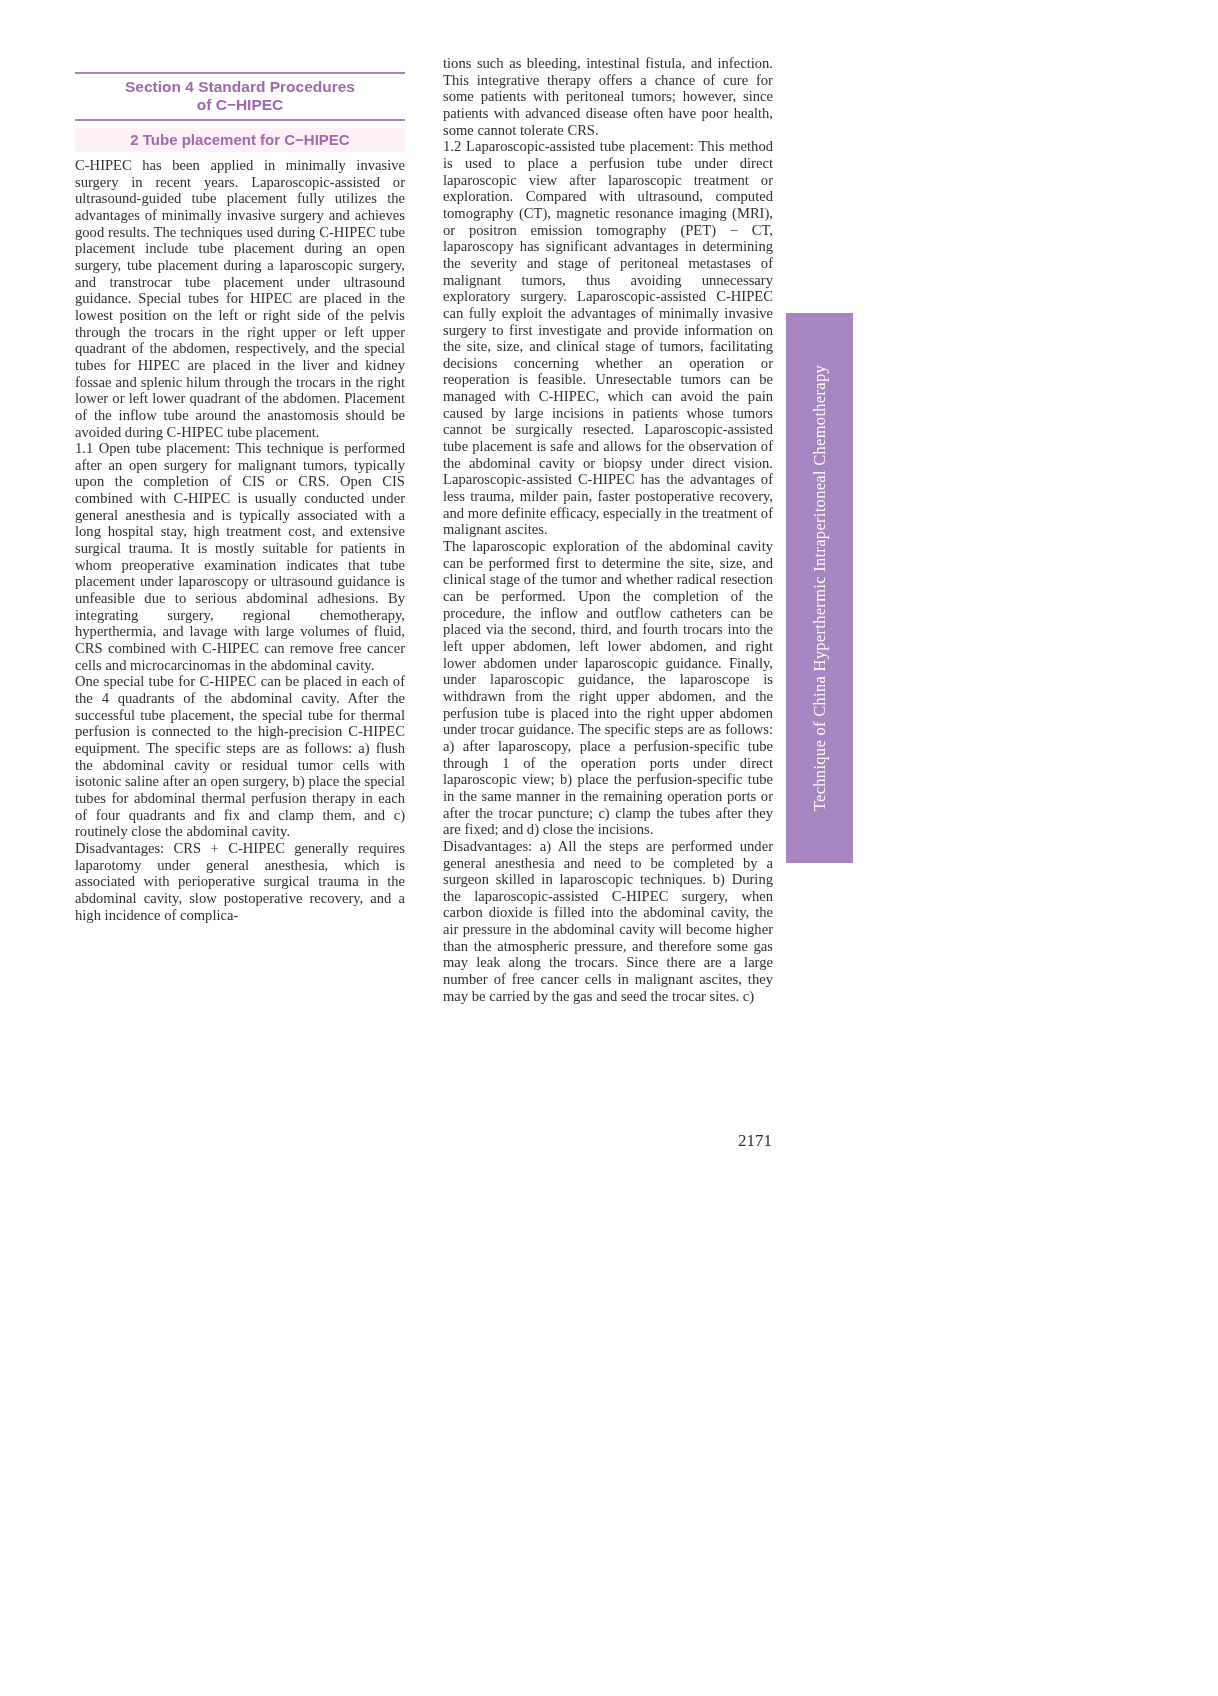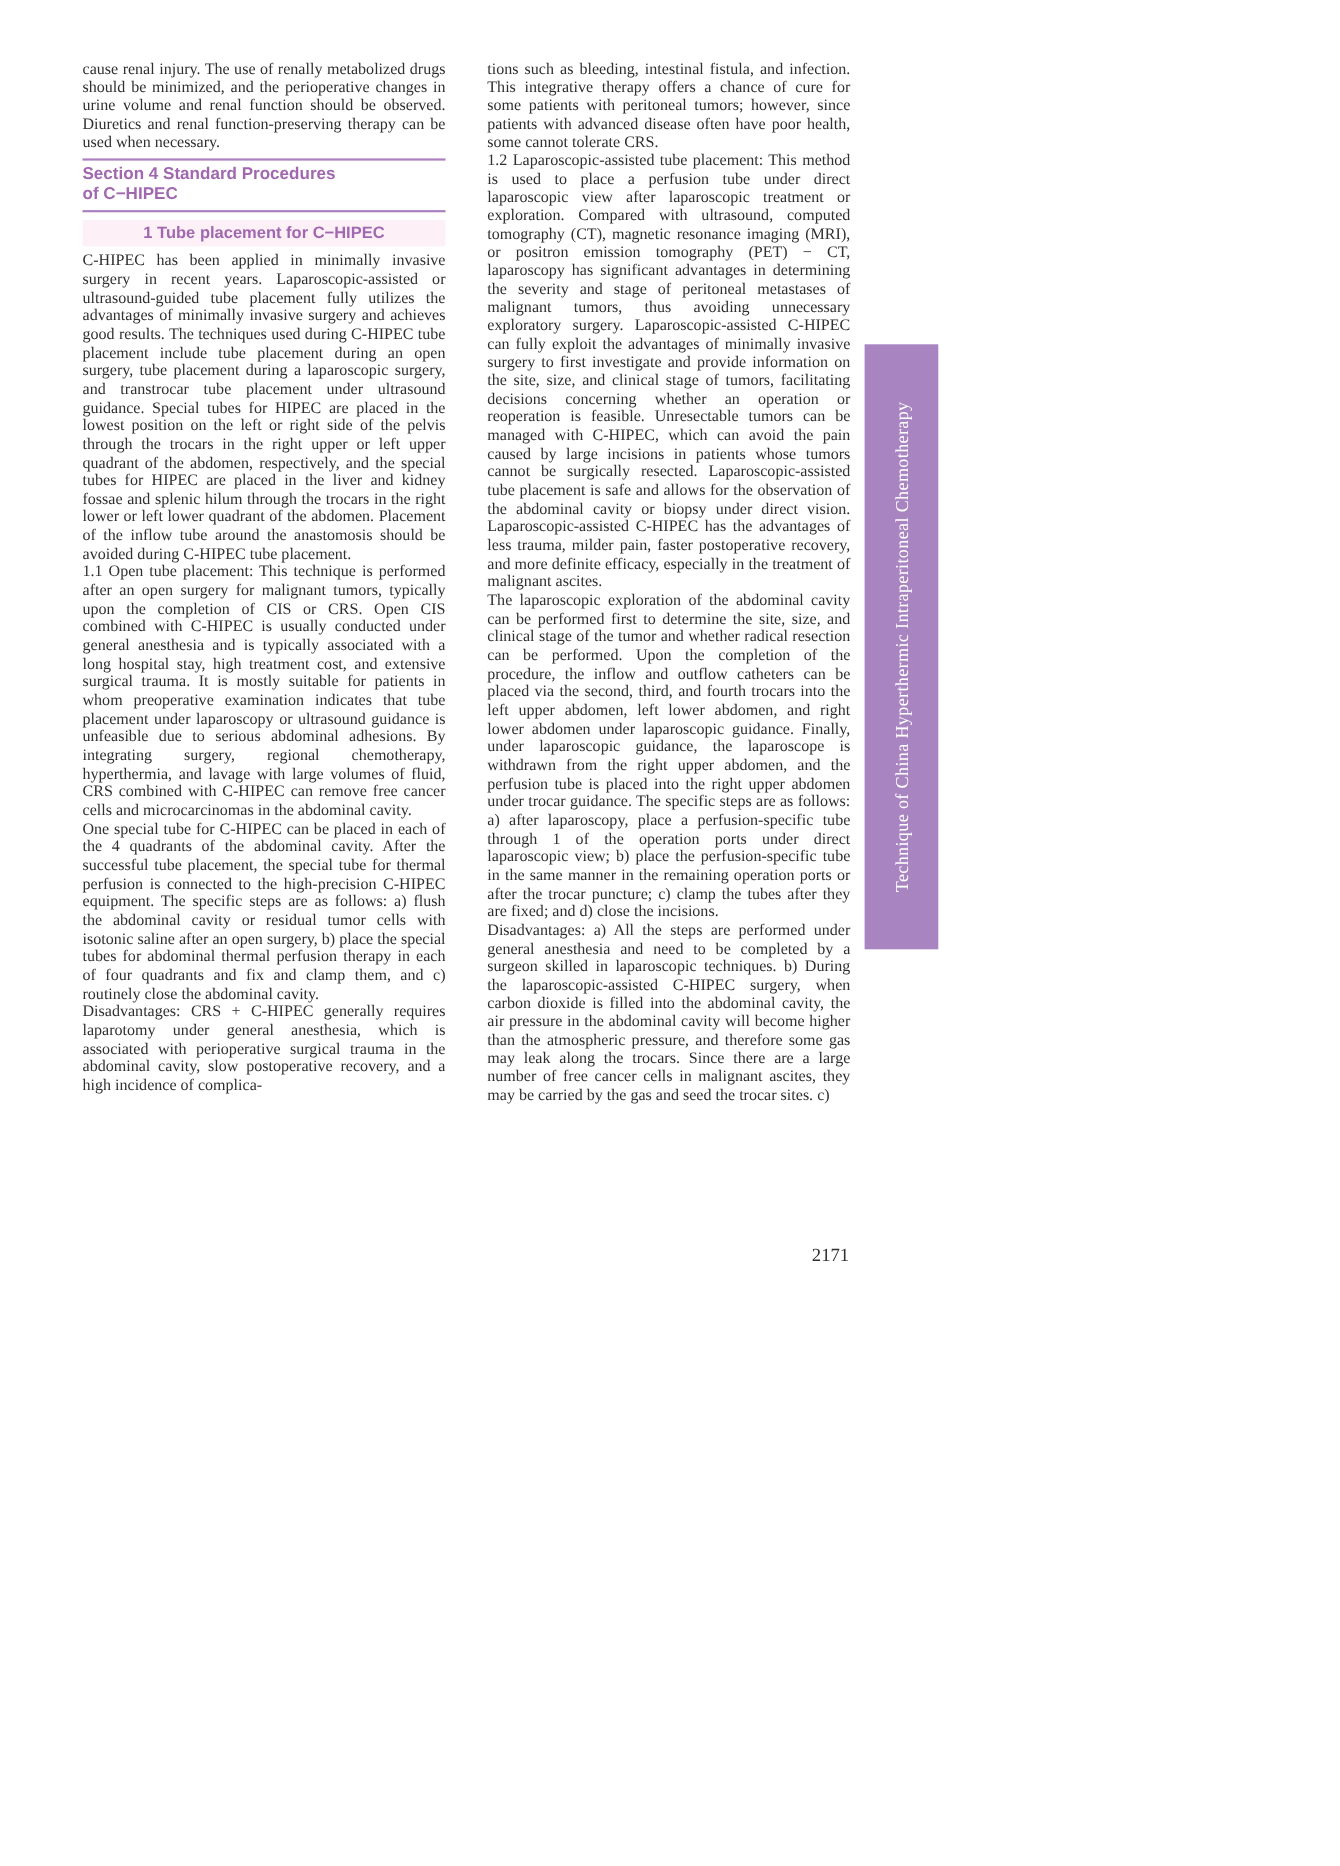--- a/index.html
+++ b/index.html
@@ -21,24 +21,25 @@
     gap: 38px;
   }
   .col {
     width: 330px;
     font-size: 14.6px;
     line-height: 16.65px;
     text-align: justify;
   }
   .col p { margin: 0; }
   .section-heading-block {
-    margin-top: 6px;
+    margin-top: 17px;
     border-top: 2px solid #ab7fc0;
     border-bottom: 2px solid #ab7fc0;
     padding: 4px 0 5px 0;
+    text-align: center;
     font-family: "Liberation Sans", sans-serif;
     font-weight: bold;
     font-size: 15.5px;
     line-height: 18px;
     color: #a168b0;
   }
   .sub-heading {
     margin-top: 7px;
     margin-bottom: 5px;
     background: #fdf0f7;
@@ -81,28 +82,27 @@
   }
 </style>
 </head>
 <body>
 
 <div class="page">
 
   <div class="columns">
 
     <div class="col">
-      <p>cause renal injury. The use of renally metabolized drugs should be minimized, and the perioperative changes in urine volume and renal function should be observed. Diuretics and renal function-preserving therapy can be used when necessary.</p>
 
       <div class="section-heading-block">
         <div>Section 4 Standard Procedures</div>
         <div>of C−HIPEC</div>
       </div>
 
-      <div class="sub-heading">1 Tube placement for C−HIPEC</div>
+      <div class="sub-heading">2 Tube placement for C−HIPEC</div>
 
       <p>C-HIPEC has been applied in minimally invasive surgery in recent years. Laparoscopic-assisted or ultrasound-guided tube placement fully utilizes the advantages of minimally invasive surgery and achieves good results. The techniques used during C-HIPEC tube placement include tube placement during an open surgery, tube placement during a laparoscopic surgery, and transtrocar tube placement under ultrasound guidance. Special tubes for HIPEC are placed in the lowest position on the left or right side of the pelvis through the trocars in the right upper or left upper quadrant of the abdomen, respectively, and the special tubes for HIPEC are placed in the liver and kidney fossae and splenic hilum through the trocars in the right lower or left lower quadrant of the abdomen. Placement of the inflow tube around the anastomosis should be avoided during C-HIPEC tube placement.</p>
       <p>1.1 Open tube placement: This technique is performed after an open surgery for malignant tumors, typically upon the completion of CIS or CRS. Open CIS combined with C-HIPEC is usually conducted under general anesthesia and is typically associated with a long hospital stay, high treatment cost, and extensive surgical trauma. It is mostly suitable for patients in whom preoperative examination indicates that tube placement under laparoscopy or ultrasound guidance is unfeasible due to serious abdominal adhesions. By integrating surgery, regional chemotherapy, hyperthermia, and lavage with large volumes of fluid, CRS combined with C-HIPEC can remove free cancer cells and microcarcinomas in the abdominal cavity.</p>
       <p>One special tube for C-HIPEC can be placed in each of the 4 quadrants of the abdominal cavity. After the successful tube placement, the special tube for thermal perfusion is connected to the high-precision C-HIPEC equipment. The specific steps are as follows: a) flush the abdominal cavity or residual tumor cells with isotonic saline after an open surgery, b) place the special tubes for abdominal thermal perfusion therapy in each of four quadrants and fix and clamp them, and c) routinely close the abdominal cavity.</p>
       <p>Disadvantages: CRS + C-HIPEC generally requires laparotomy under general anesthesia, which is associated with perioperative surgical trauma in the abdominal cavity, slow postoperative recovery, and a high incidence of complica-</p>
     </div>
 
     <div class="col">
       <p>tions such as bleeding, intestinal fistula, and infection. This integrative therapy offers a chance of cure for some patients with peritoneal tumors; however, since patients with advanced disease often have poor health, some cannot tolerate CRS.</p>
       <p>1.2 Laparoscopic-assisted tube placement: This method is used to place a perfusion tube under direct laparoscopic view after laparoscopic treatment or exploration. Compared with ultrasound, computed tomography (CT), magnetic resonance imaging (MRI), or positron emission tomography (PET) − CT, laparoscopy has significant advantages in determining the severity and stage of peritoneal metastases of malignant tumors, thus avoiding unnecessary exploratory surgery. Laparoscopic-assisted C-HIPEC can fully exploit the advantages of minimally invasive surgery to first investigate and provide information on the site, size, and clinical stage of tumors, facilitating decisions concerning whether an operation or reoperation is feasible. Unresectable tumors can be managed with C-HIPEC, which can avoid the pain caused by large incisions in patients whose tumors cannot be surgically resected. Laparoscopic-assisted tube placement is safe and allows for the observation of the abdominal cavity or biopsy under direct vision. Laparoscopic-assisted C-HIPEC has the advantages of less trauma, milder pain, faster postoperative recovery, and more definite efficacy, especially in the treatment of malignant ascites.</p>

